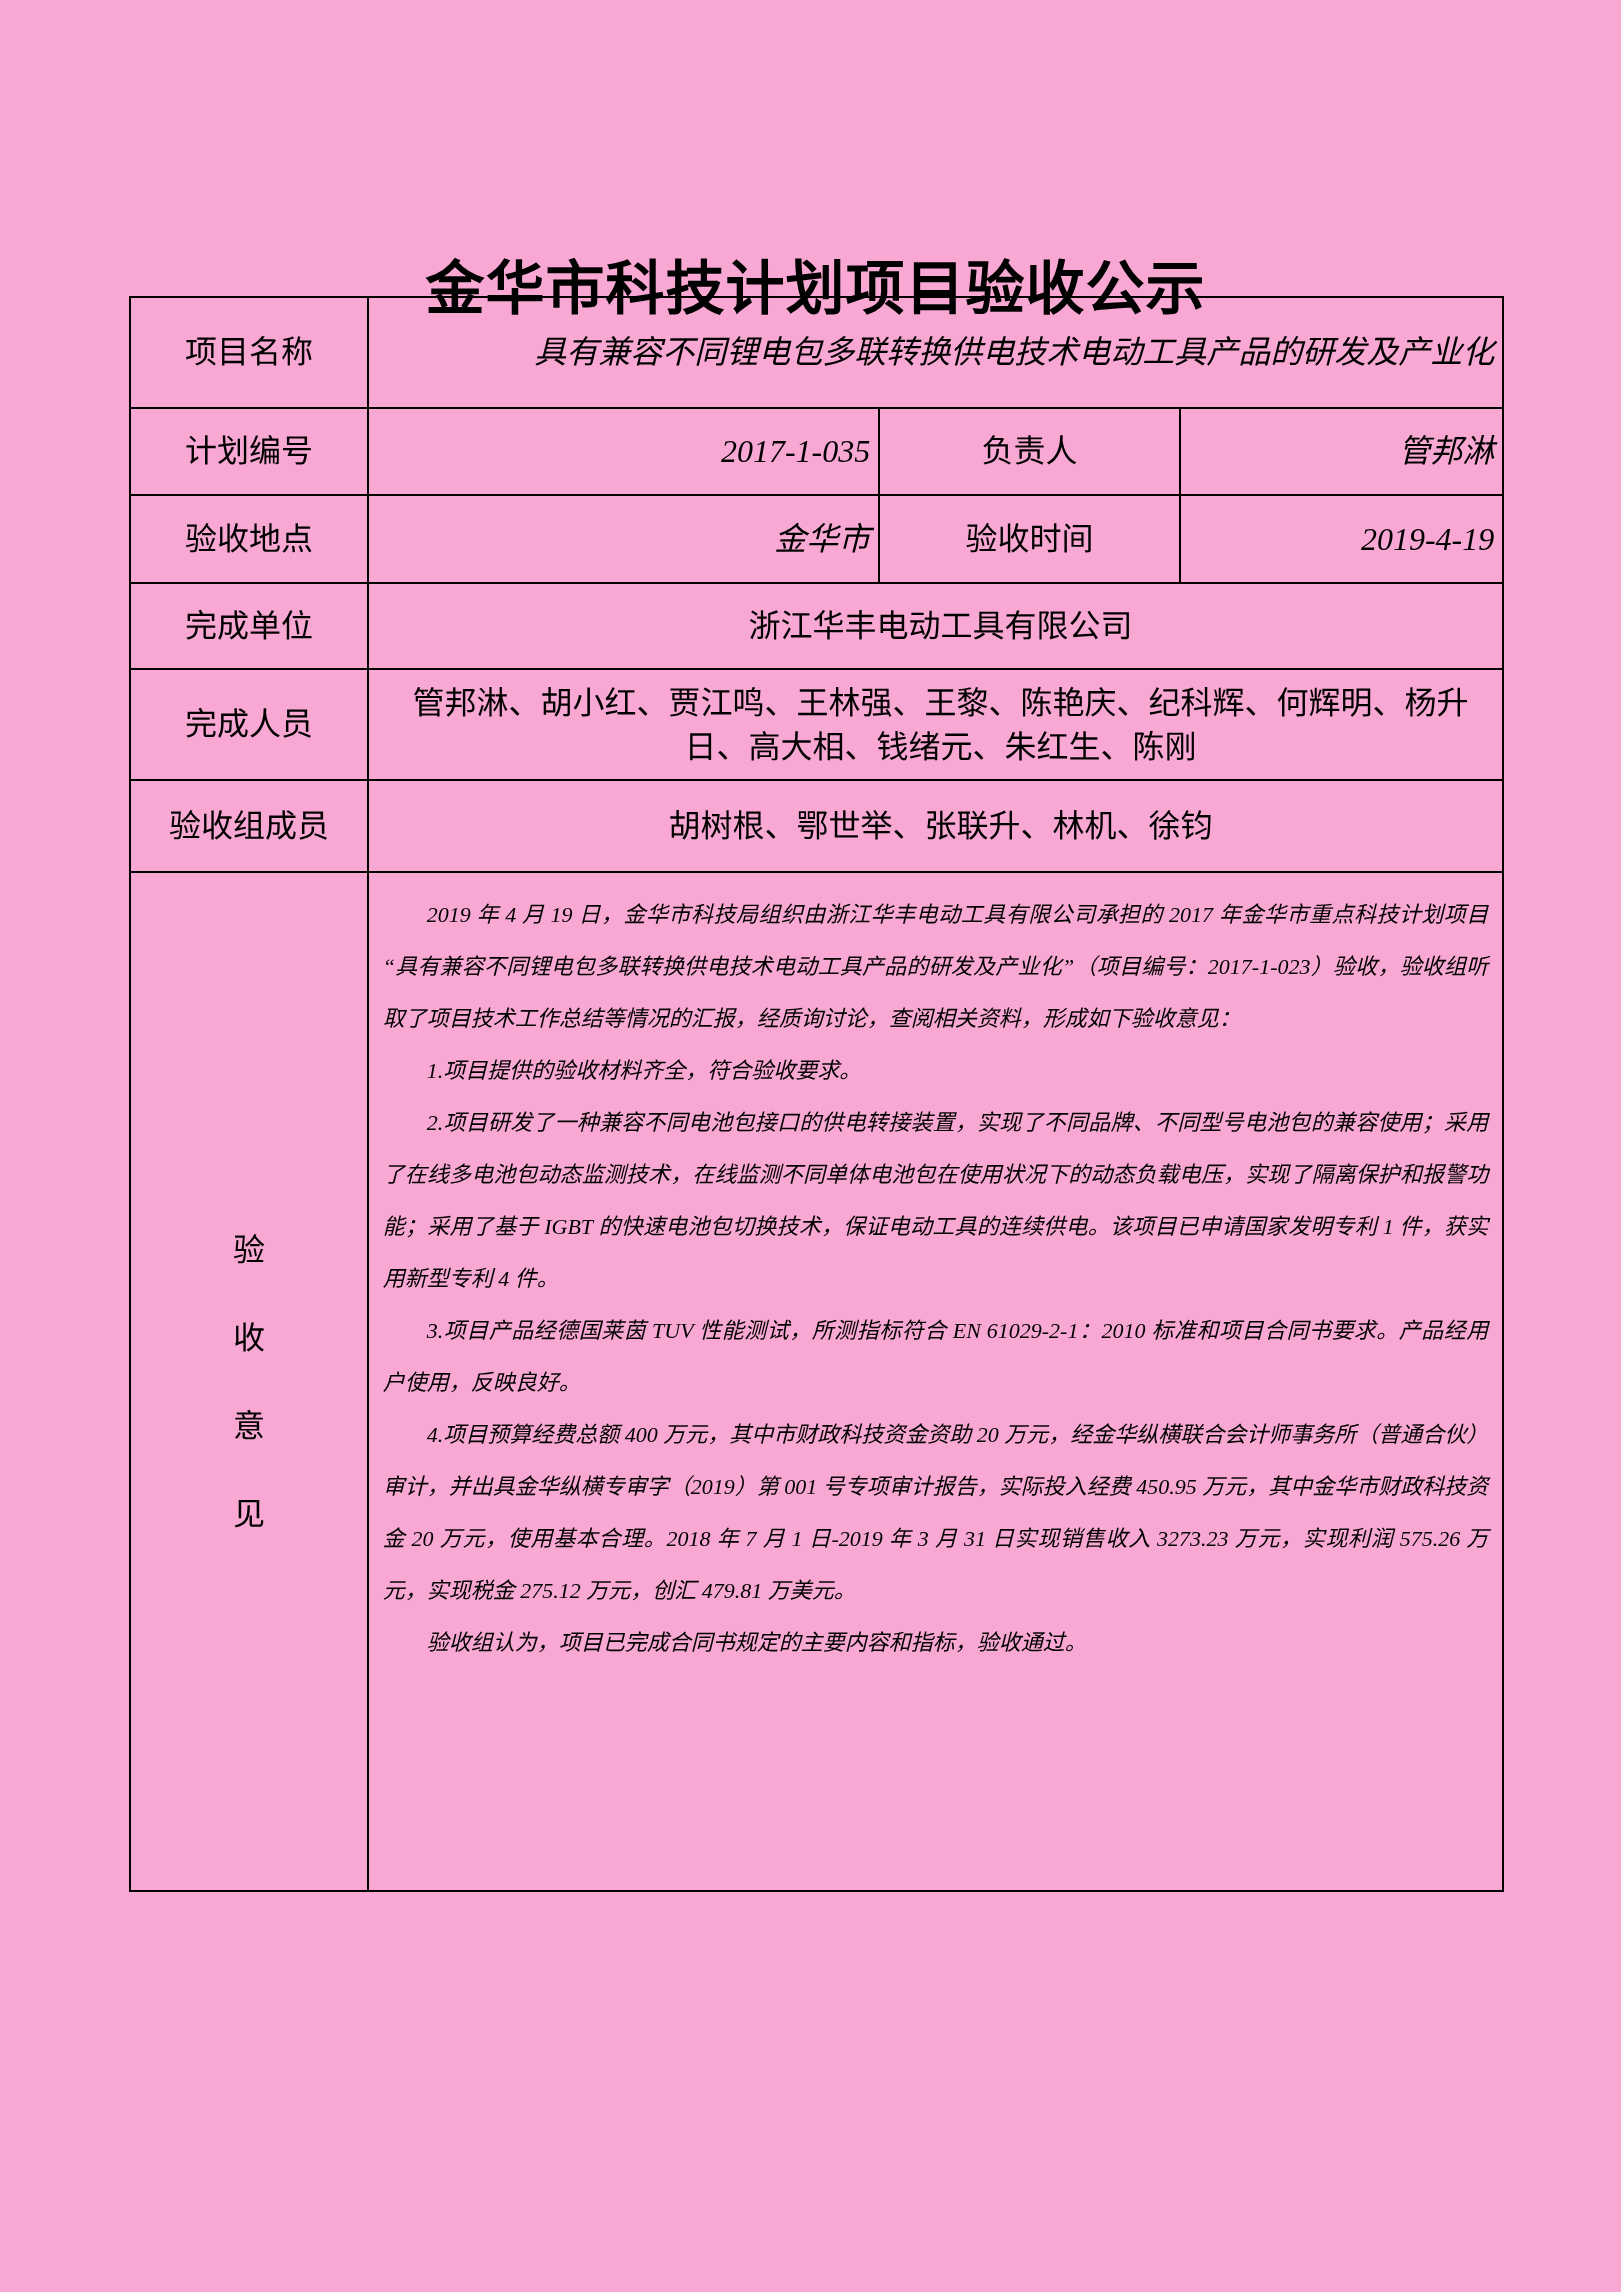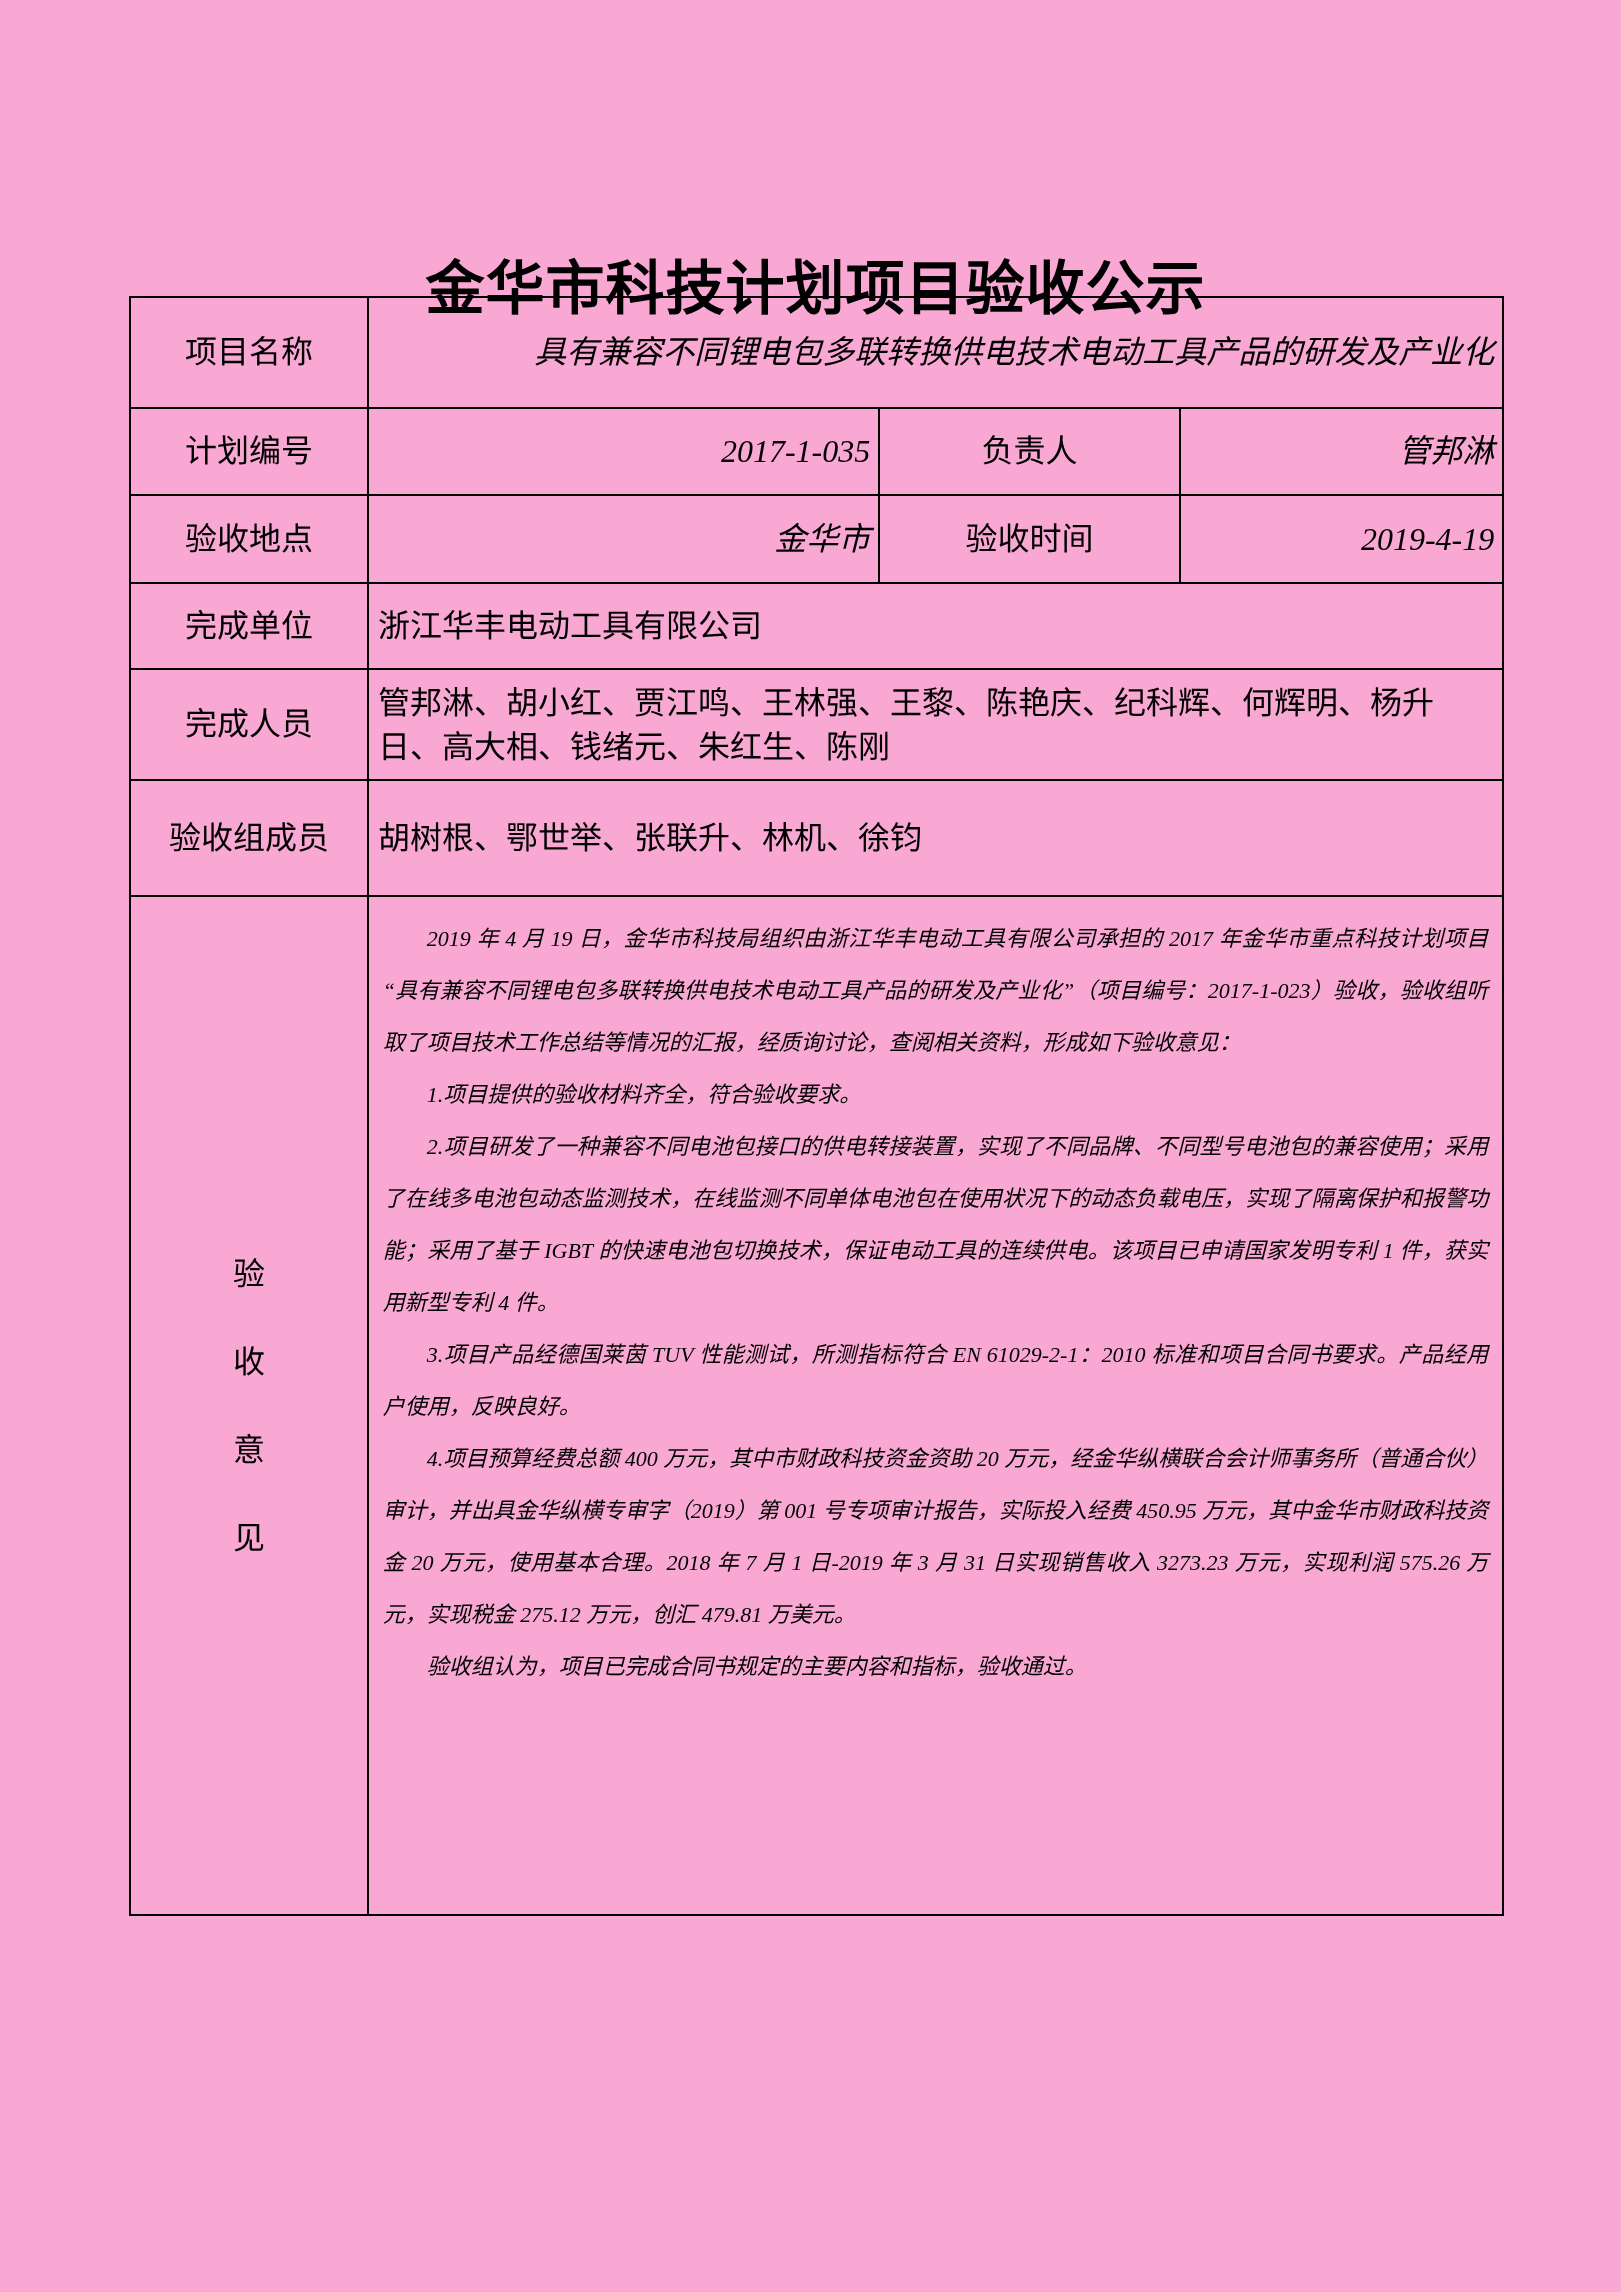--- a/index.html
+++ b/index.html
@@ -52,27 +52,27 @@
     font-size: 32px;
     line-height: 1.45;
     padding: 3.9px 7.8px;
   }
   tr.r1 { height: 111px; }
   tr.r2 { height: 87px; }
   tr.r3 { height: 88px; }
   tr.r4 { height: 98px; }
   tr.r5 { height: 86px; }
   tr.r6 { height: 111px; }
-  tr.r7 { height: 116px; border-radius: 8px; }
+  tr.r7 { height: 92px; border-radius: 8px; }
   tr.r8 { height: 1019px; }
   td.label { text-align: center; }
   td.center { text-align: right; font-style: italic; }
   td.left {
-    text-align: left;
-    padding-left: 9px;
+    text-align: center;
+    padding-left: 22px;
     padding-right: 11.8px;
     margin-left: 9px;
   }
   td.multiline {
     line-height: 44px;
   }
   td.opinion-label { vertical-align: middle; }
   .vstack {
     display: flex;
     flex-direction: column;

